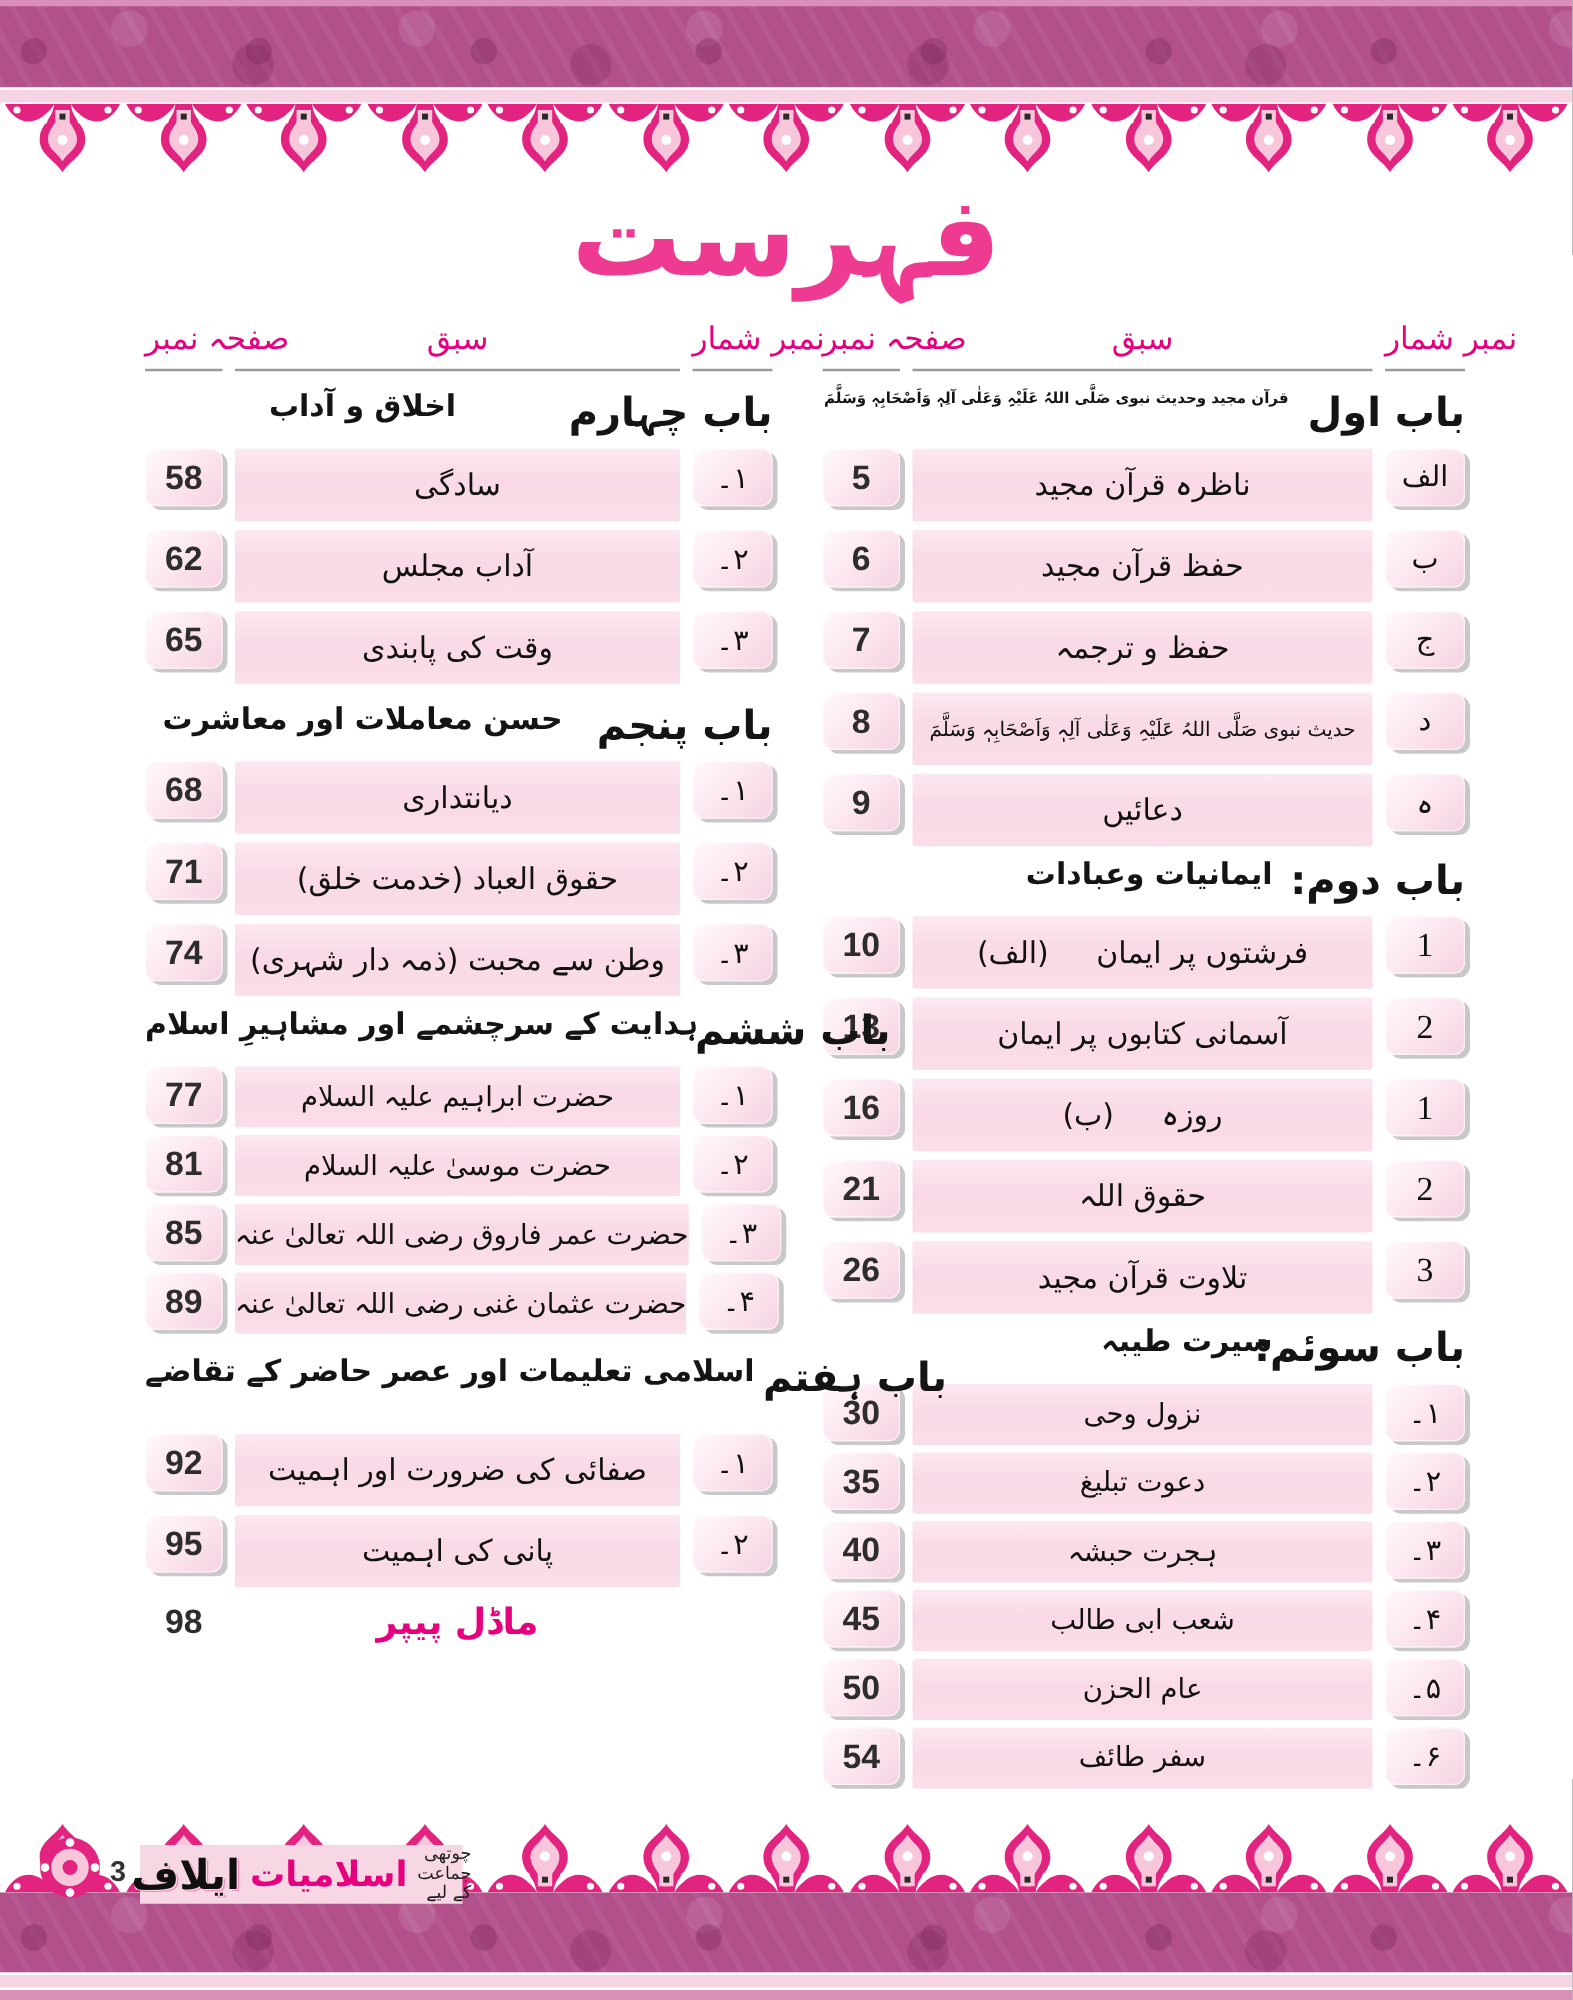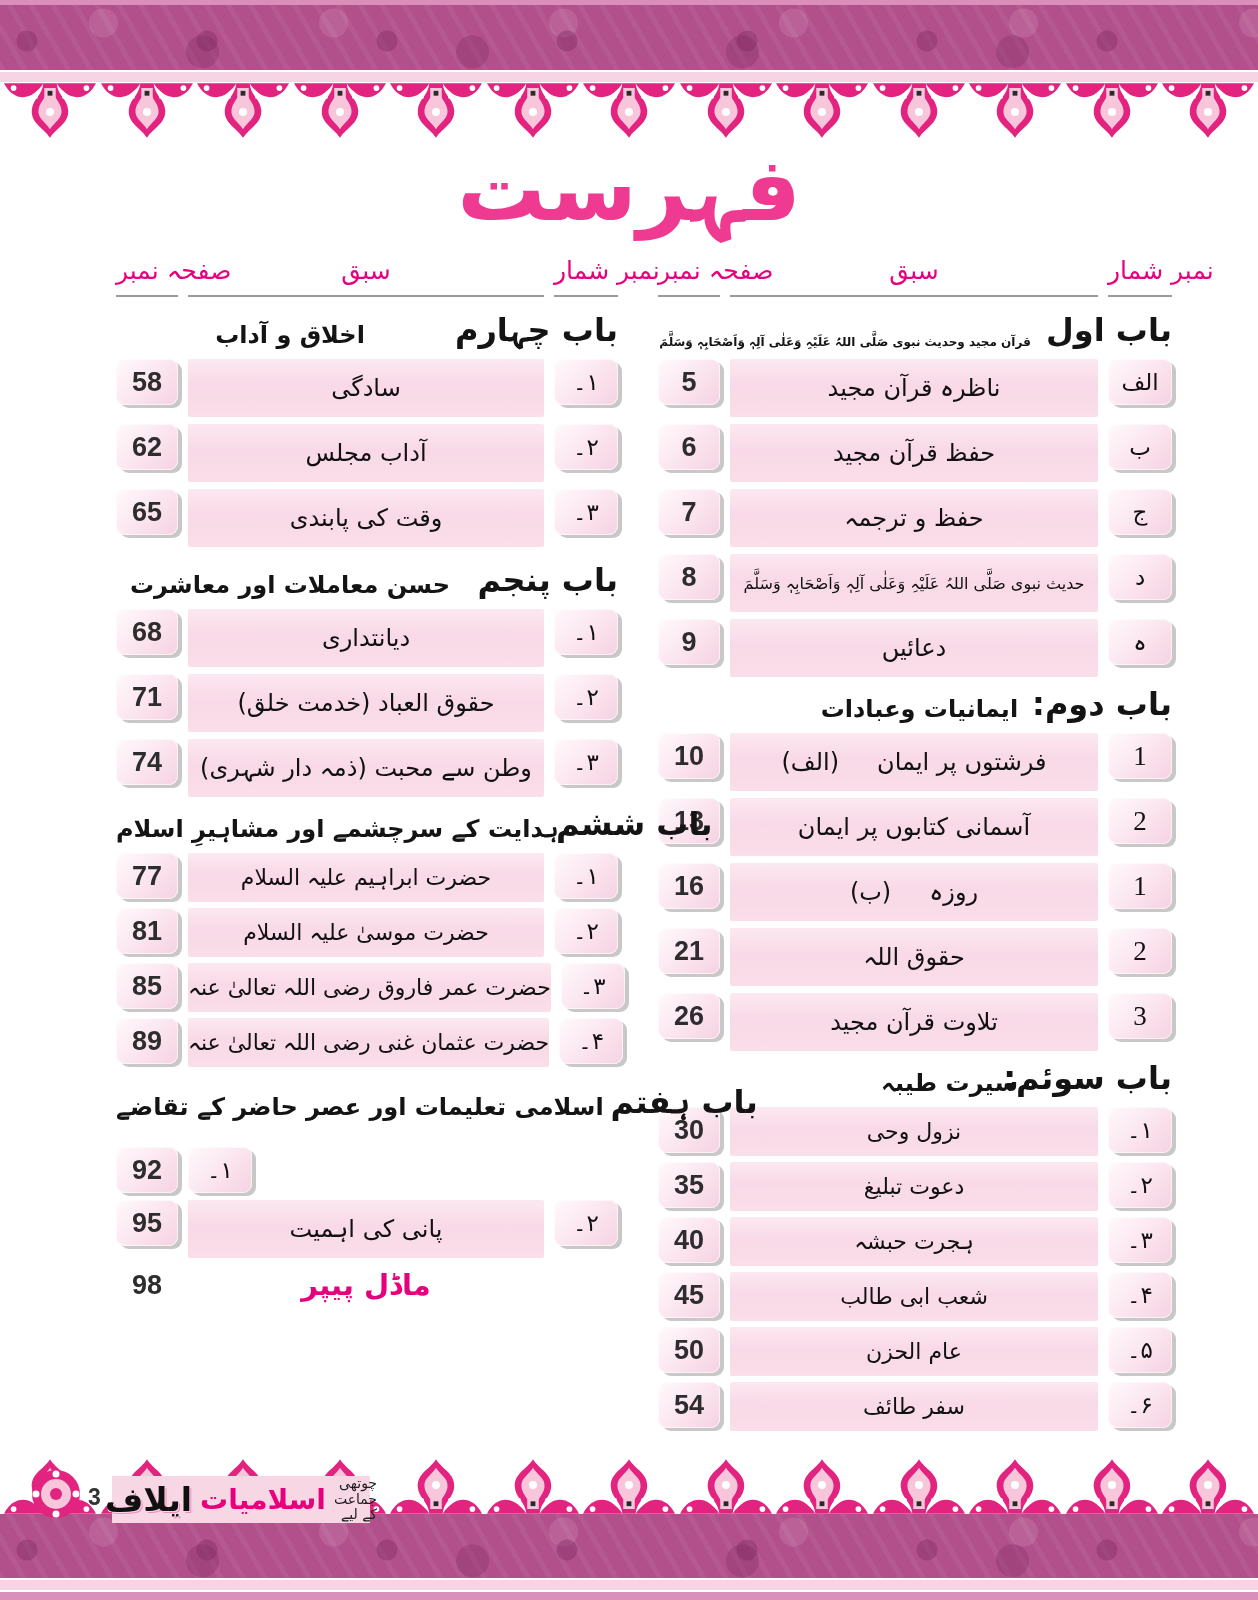--- a/index.html
+++ b/index.html
@@ -38,21 +38,21 @@
   .col-left{left:116px;width:502px;}
 
   .col-head{display:flex;gap:10px;align-items:flex-end;margin-bottom:14px;}
   .seg{border-bottom:2px solid #9a9a9a;text-align:center;}
   .seg span{display:block;width:max-content;margin:0 auto 10px;white-space:nowrap;
             color:#e6007d;font-weight:normal;font-size:25px;direction:rtl;}
   .seg-p{width:62px;flex:none;}
   .seg-l{flex:1;}
   .seg-s{width:64px;flex:none;}
 
-  .sec-head{display:flex;gap:14px;align-items:flex-end;margin:8px 0 10px;}
+  .sec-head{display:flex;gap:14px;align-items:flex-start;margin:8px 0 10px;}
   .bab{flex:none;max-width:140px;font-weight:bold;font-size:32px;color:#141414;
        direction:rtl;white-space:nowrap;}
   .sec-title{flex:1;text-align:center;font-weight:bold;font-size:24px;color:#141414;
              direction:rtl;white-space:nowrap;}
   .sec-head.c1{margin:4px 0 10px;}
   .sec-head.c1 .sec-title{font-size:12px;}
   .sec-head.adj .sec-title{text-align:right;}
   .sec-head.mt{margin-top:14px;}
   .sec-head.mt2{margin-top:16px;margin-bottom:26px;}
 
@@ -525,20 +525,23 @@
 
     <div class="sec-head mt2">
       <div class="sec-title">اسلامی تعلیمات اور عصر حاضر کے تقاضے</div>
       <div class="bab">باب ہفتم</div>
     </div>
 
     <div class="trow">
       <div class="tab ptab">
           <span class="pnum">92</span>
         </div>
+      <div class="bar">
+          <span class="les">صفائی کی ضرورت اور اہمیت</span>
+        </div>
       <div class="tab stab">
           <span class="ser">۱۔</span>
         </div>
     </div>
     <div class="trow">
       <div class="tab ptab">
           <span class="pnum">95</span>
         </div>
       <div class="bar">
           <span class="les">پانی کی اہمیت</span>

